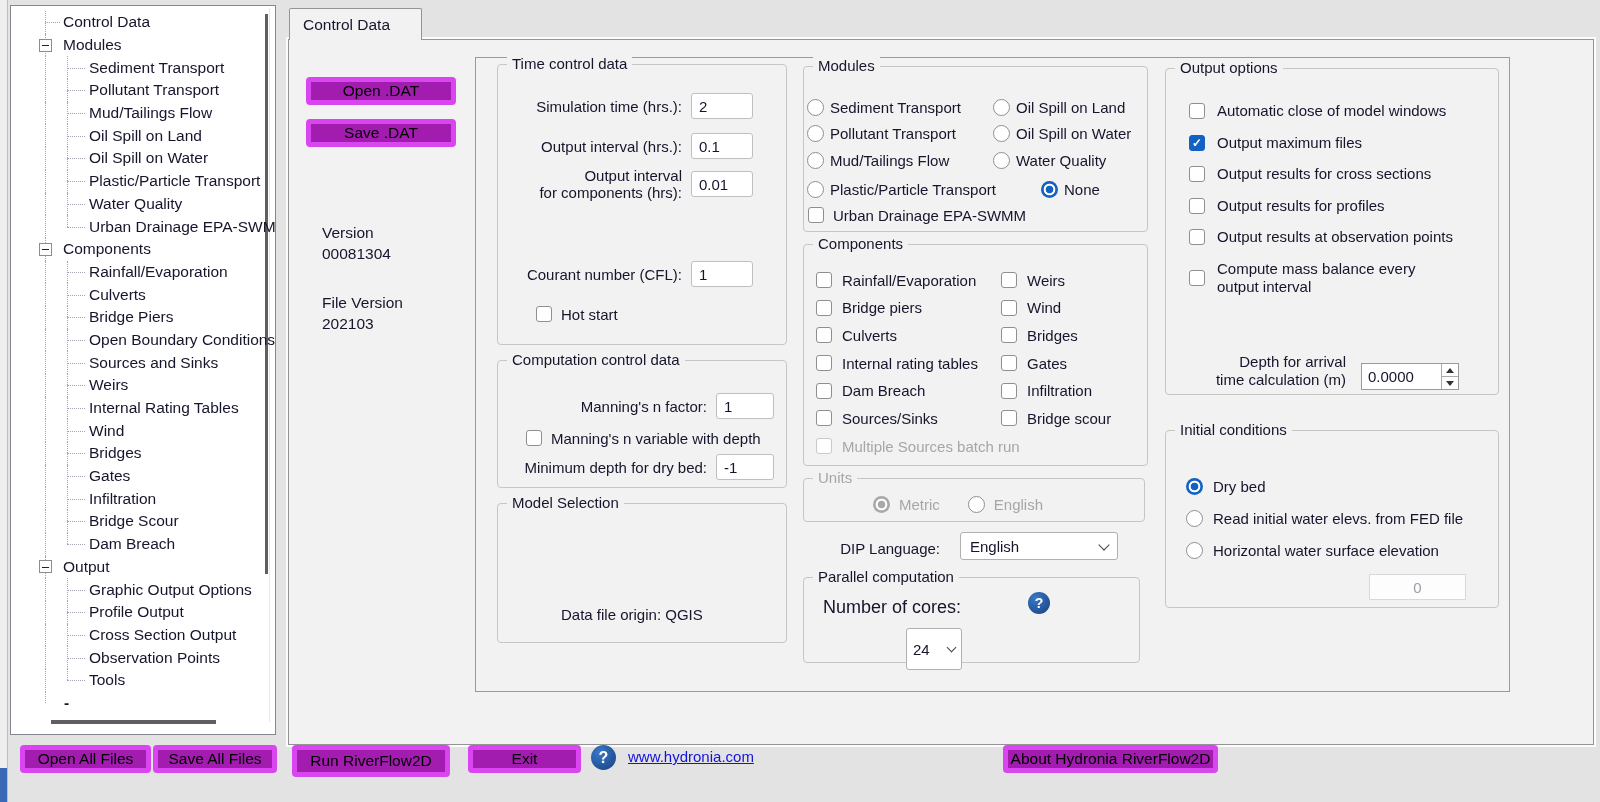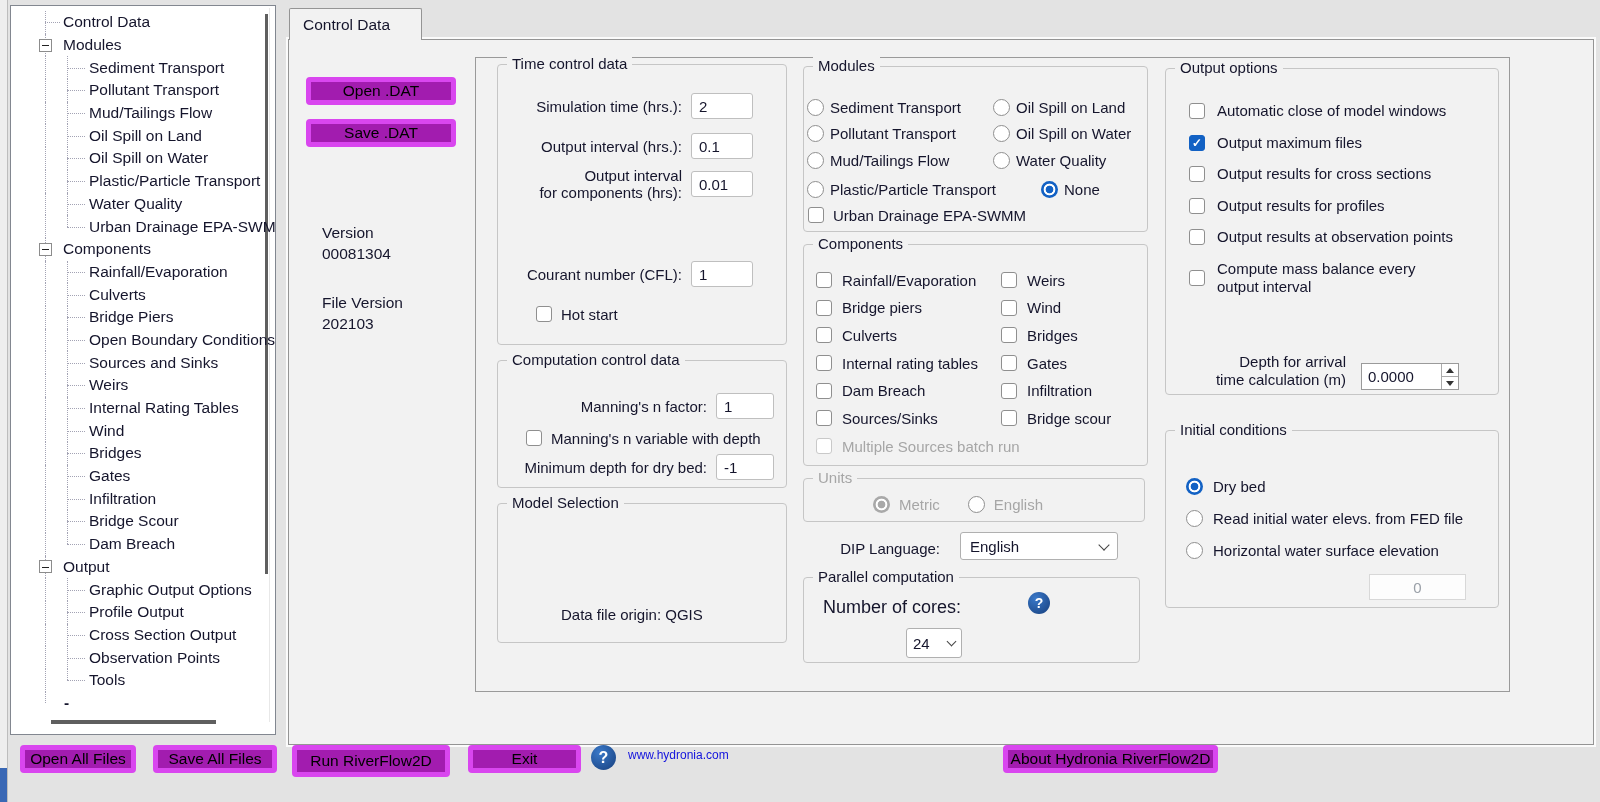--- a/index.html
+++ b/index.html
@@ -74,21 +74,21 @@
   .spin .val{flex:1;display:flex;align-items:center;padding-left:6px;}
   .spin .arrows{width:17px;border-left:1px solid #ababab;display:flex;flex-direction:column;}
   .spin .sbtn{flex:1;display:flex;align-items:center;justify-content:center;}
   .spin .sbtn:first-child{border-bottom:1px solid #ababab;}
   .arr-up{width:0;height:0;border-left:4px solid transparent;border-right:4px solid transparent;border-bottom:5px solid #333;}
   .arr-dn{width:0;height:0;border-left:4px solid transparent;border-right:4px solid transparent;border-top:5px solid #333;}
 
   .help-icon{border-radius:50%;background:radial-gradient(circle at 35% 30%,#3a79c9,#173f7d);color:#fff;font-weight:bold;display:flex;align-items:center;justify-content:center;z-index:4;}
 
   .statictext{position:absolute;font-size:15.5px;line-height:21px;white-space:pre-line;z-index:2;}
-  .link{position:absolute;font-size:12px;color:var(--link);z-index:4;}
+  .link{position:absolute;font-size:15px;color:var(--link);text-decoration:underline;z-index:4;}
 
   
   .colstack{position:absolute;display:flex;flex-direction:column;}
   .modcol div{height:26px;}
   .modcol div:nth-of-type(2){margin-top:0.5px;}
   .modcol div:nth-of-type(3){margin-top:0.5px;}
   .modcol div:nth-of-type(4){margin-top:3.5px;}
   .modcol2 div:last-of-type{margin-left:48px;}
   .compcol div{height:26px;margin-bottom:1.7px;}
   .outcol div{min-height:26px;margin-bottom:5.5px;}
@@ -461,21 +461,21 @@
   <div class="statictext" style="left:798px;top:538px;width:142px;text-align:right;font-size:15px;z-index:2;">DIP Language:</div>
   <div class="sel onpage" style="left:960px;top:532px;width:158px;height:28px;">
     <span>English</span>
     <span class="chev"></span>
   </div>
 
   <div class="groupbox" style="left:803px;top:577px;width:337px;height:86px;">
     <span class="gb-title">Parallel computation</span>
     <div class="statictext" style="left:19px;top:19px;font-size:18px;">Number of cores:</div>
     <div class="help-icon" style="position:absolute;left:224px;top:14px;width:22px;height:22px;font-size:14px;">?</div>
-    <div class="sel" style="left:102px;top:50px;width:56px;height:30px;padding:0 6px;">
+    <div class="sel" style="left:102px;top:50px;width:56px;height:42px;padding:0 6px;">
       <span>24</span>
       <span class="chev" style="width:7px;height:7px;"></span>
     </div>
   </div>
 
   <div class="groupbox" style="left:1165px;top:68px;width:334px;height:327px;">
     <span class="gb-title">Output options</span>
     <div class="colstack outcol" style="left:23px;top:29px;width:295px;">
 
     <div class="ctl-row" style="gap:12px;height:auto;" data-checked="false">
@@ -534,21 +534,21 @@
         <div class="ctl-row" style="gap:10px;height:20px;" data-selected="false">
           <span class="rd"></span>
           <span class="wlabel">Horizontal water surface elevation</span>
         </div>
       </div>
     <div class="elev-box" style="left:203px;top:143px;width:97px;height:26px;">
       <span>0</span>
     </div>
   </div>
 
-  <button class="btn" style="left:20px;top:745px;width:116px;height:28px;">Open All Files</button>
+  <button class="btn" style="left:20px;top:745px;width:131px;height:28px;">Open All Files</button>
   <button class="btn" style="left:153px;top:745px;width:124px;height:28px;">Save All Files</button>
   <button class="btn" style="left:292px;top:745px;width:158px;height:32px;">Run RiverFlow2D</button>
   <button class="btn" style="left:468px;top:745px;width:113px;height:28px;">Exit</button>
   <div class="help-icon" style="position:absolute;left:591px;top:745px;width:25px;height:25px;font-size:16px;">?</div>
   <a class="link" style="left:628px;top:748px;">www.hydronia.com</a>
   <button class="btn" style="left:1003px;top:745px;width:215px;height:28px;">About Hydronia RiverFlow2D</button>
 
 </div>
 
 </body></html>

